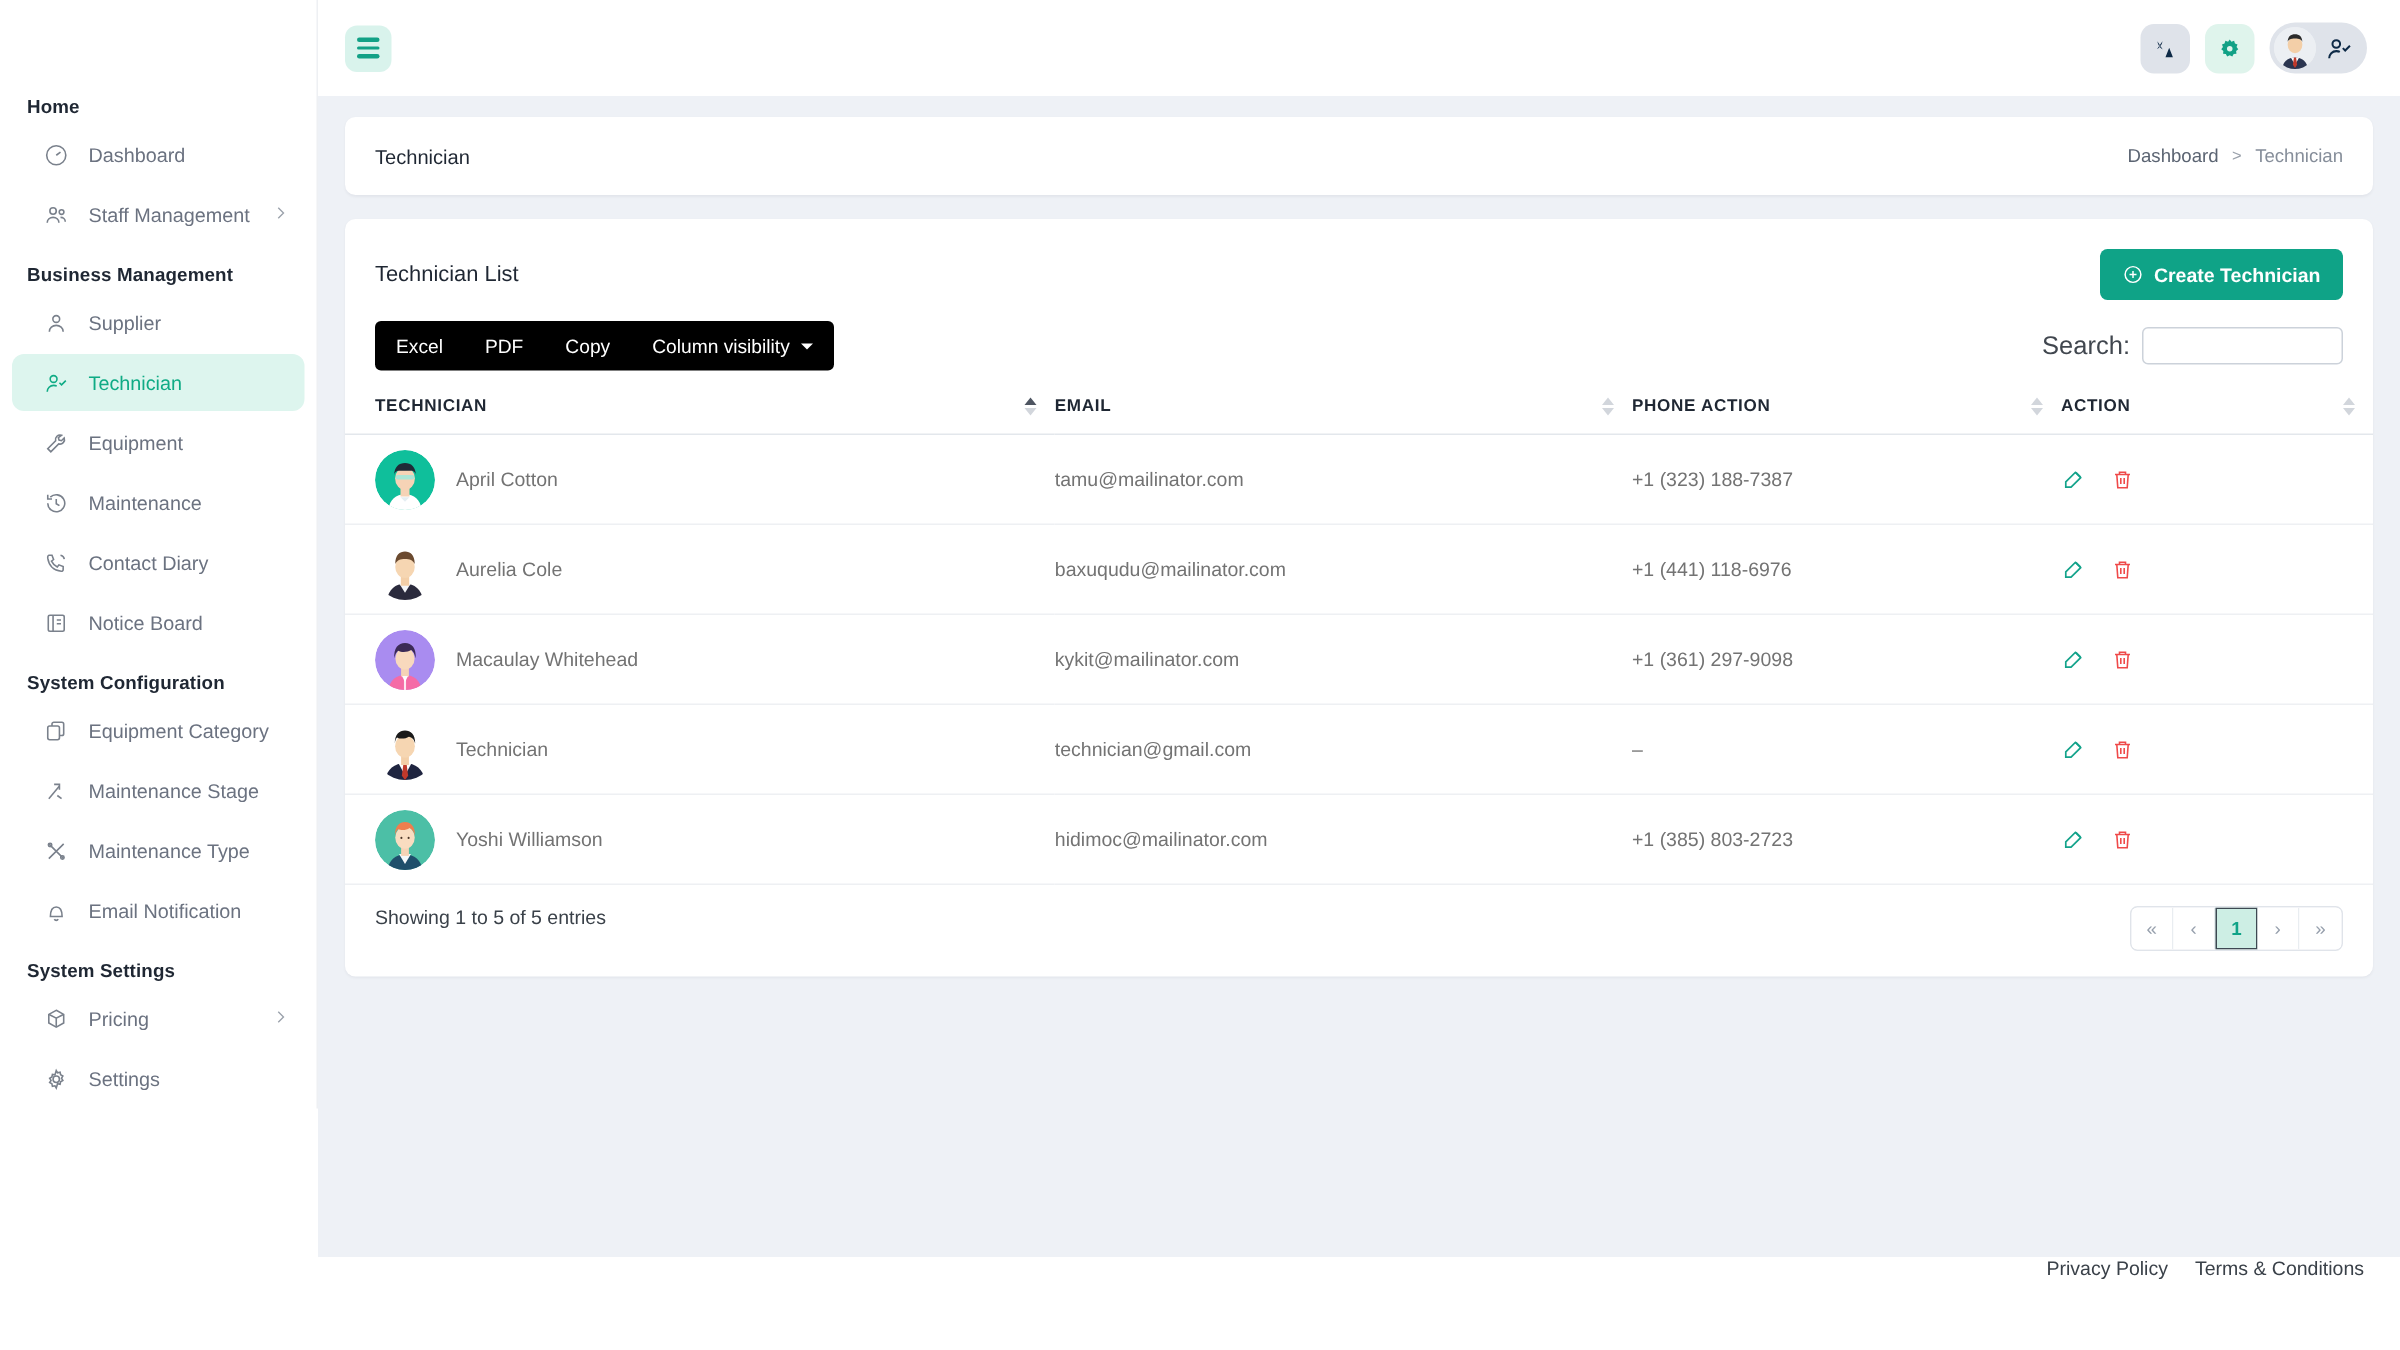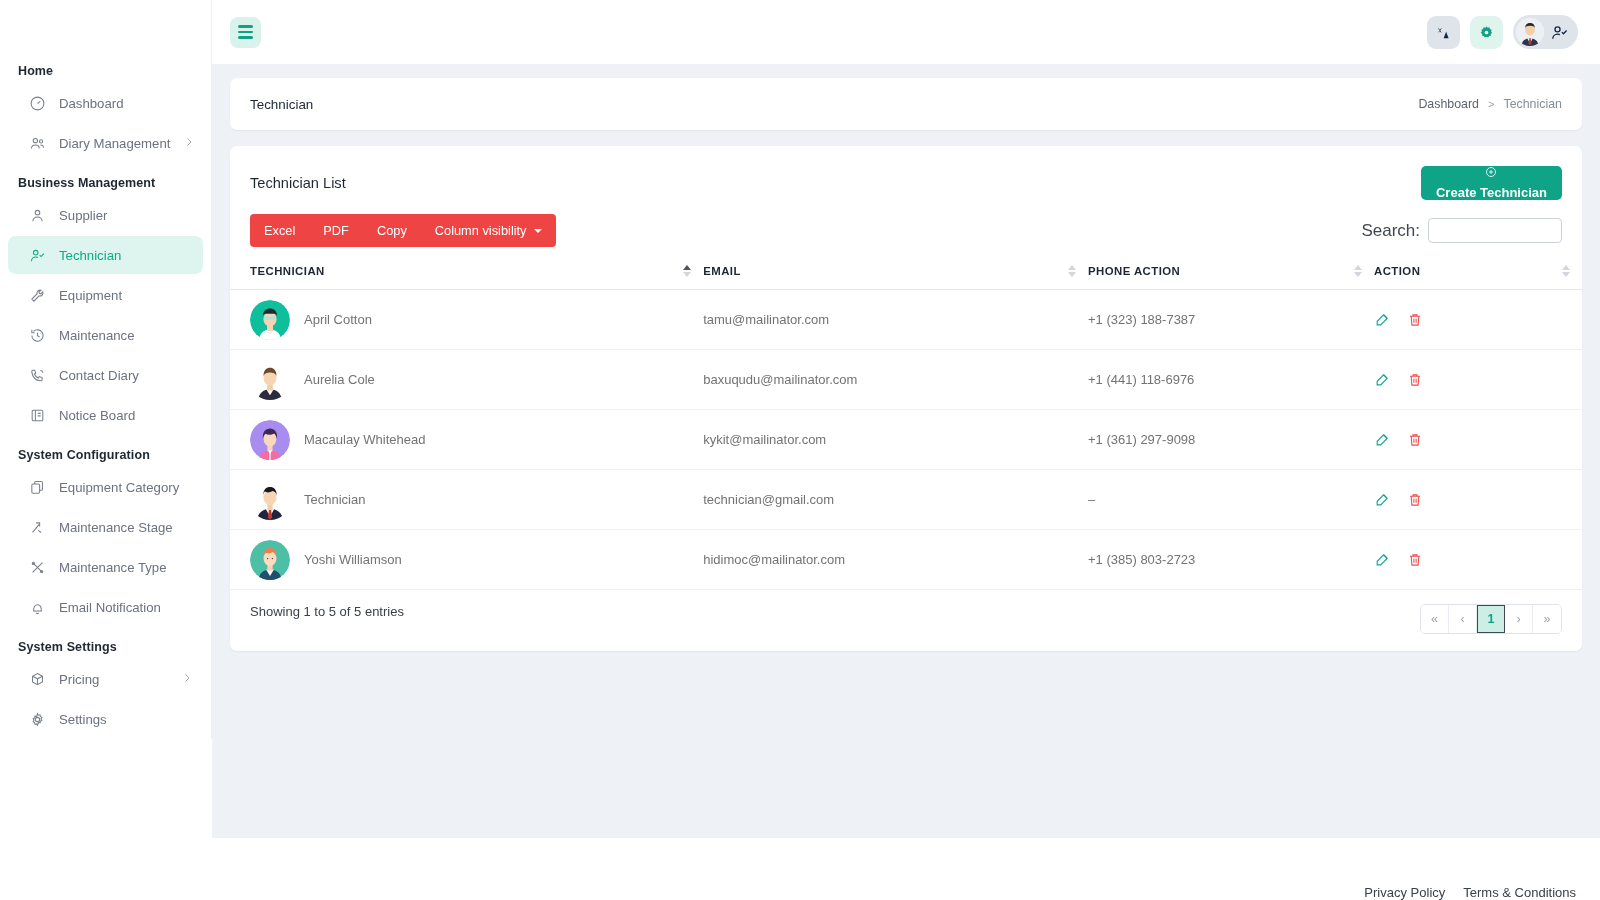--- a/index.html
+++ b/index.html
@@ -88,26 +88,26 @@
   .bc-right .sep { color: #9aa1ab; font-size: 11px; }
   .bc-right .cur { color: #868e9a; }
 
   .table-card { padding: 0 0 14px 0; min-height: 505px; }
   .card-head { display: flex; align-items: center; padding: 20px 20px 14px 20px; }
   .card-title { font-size: 14.6px; color: #1f2733; font-weight: 400; }
   .create-btn {
     margin-left: auto; background: #0fa387; color: #fff; border: none;
     height: 34px; border-radius: 5px; padding: 0 15px; font-size: 13px;
     display: flex; align-items: center; gap: 7px; cursor: pointer;
-    font-family: "Liberation Sans", sans-serif; font-weight: 600; flex-direction: column;
+    font-family: "Liberation Sans", sans-serif; font-weight: 600;
   }
   .create-btn svg { width: 14px; height: 14px; stroke: #fff; fill: none; stroke-width: 1.7; }
 
   .toolbar { display: flex; align-items: center; padding: 0 20px; margin-bottom: 6px; }
-  .dt-buttons { display: flex; background: #ef4444; border-radius: 4px; overflow: hidden; }
+  .dt-buttons { display: flex; background: #000000; border-radius: 4px; overflow: hidden; }
   .dt-btn {
     color: #fff; font-size: 12.8px; padding: 9px 14px; cursor: pointer;
     border: none; background: transparent; font-family: "Liberation Sans", sans-serif;
     display: flex; align-items: center; gap: 5px;
   }
   .caret { width: 0; height: 0; border-left: 4px solid transparent; border-right: 4px solid transparent; border-top: 4.5px solid #fff; margin-left: 2px; }
   .search-wrap { margin-left: auto; display: flex; align-items: center; gap: 8px; }
   .search-label { font-size: 17px; color: #41474f; }
   .search-input {
     width: 134px; height: 25px; border: 1px solid #ccd2da; border-radius: 4px;
@@ -144,21 +144,21 @@
   .pg {
     min-width: 28px; height: 28px; display: flex; align-items: center; justify-content: center;
     font-size: 12.5px; color: #97a0ad; background: #fff; cursor: pointer;
     border-right: 1px solid #e9edf1; padding: 0 8px;
   }
   .pg:last-child { border-right: none; }
   .pg.current { background: #cdeee4; color: #0fa387; border: 1.5px solid #3d4852; font-weight: 600; }
 
   .footer {
     position: absolute; left: 0; right: 0; bottom: 0; height: 62px;
-    background: #ffffff; display: flex; align-items: flex-end; justify-content: flex-end;
+    background: #ffffff; display: flex; align-items: flex-start; justify-content: flex-end;
     padding: 0 24px; gap: 18px;
   }
   .footer a { font-size: 13px; color: #3a4149; text-decoration: none; cursor: pointer; }
 </style>
 </head>
 <body>
 
 <div class="app">
 
   <aside class="sidebar">
@@ -177,21 +177,21 @@
 
     <div class="nav-item">
       <span class="ico">
         <svg viewBox="0 0 24 24">
             <circle cx="9" cy="8" r="3"></circle>
             <path d="M3.5 19c0-3 2.5-5 5.5-5s5.5 2 5.5 5"></path>
             <circle cx="17" cy="9" r="2.2"></circle>
             <path d="M16 14c2.6 0 4.5 1.8 4.5 4"></path>
           </svg>
       </span>
-      <span class="label">Diary Management</span>
+      <span class="label">Staff Management</span>
       <span class="chev">
         <svg viewBox="0 0 24 24">
             <path d="M9 5l7 7-7 7"></path>
           </svg>
       </span>
     </div>
 
     <div class="nav-section">Business Management</div>
 
     <div class="nav-item">

